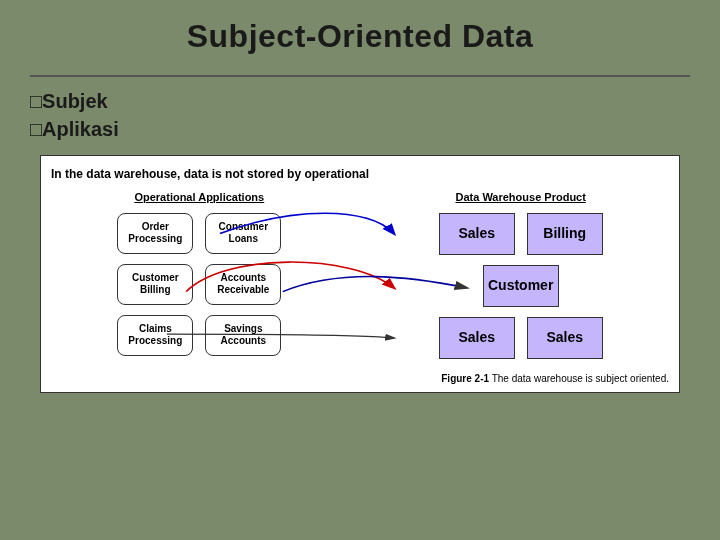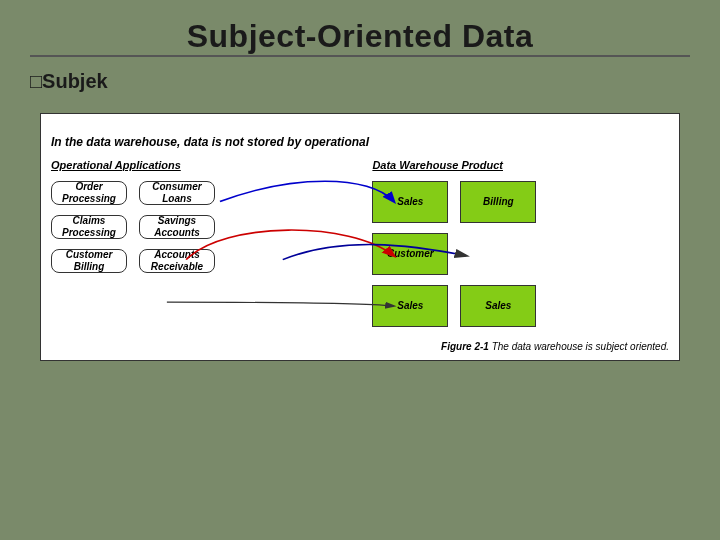--- a/index.html
+++ b/index.html
@@ -14,50 +14,49 @@
       align-items: center;
       justify-content: flex-start;
       padding: 18px 30px 10px 30px;
     }
 
     .title {
       font-size: 32px;
       font-weight: bold;
       color: #1a1a1a;
       text-align: left;
-      margin-bottom: 0;
+      margin-bottom: 20px;
       letter-spacing: 0.5px;
     }
 
     .divider {
       width: 100%;
       height: 2px;
       background: #555;
       margin-bottom: 10px;
     }
 
     .bullets {
       width: 100%;
-      margin-bottom: 18px;
+      margin-bottom: 12px;
     }
 
     .bullet {
       font-size: 20px;
       color: #1a1a1a;
       font-weight: bold;
       line-height: 1.4;
     }
 
     .diagram-container {
       width: 640px;
       background: white;
       border: 1.5px solid #333;
-      padding: 20px 10px 8px 10px;
+      padding: 10px 10px 8px 10px;
       position: relative;
-      font-style: italic;
     }
 
     .diagram-intro {
       font-size: 12px;
       font-weight: bold;
       text-align: left;
       margin-bottom: 8px;
       line-height: 1.4;
       color: #000;
     }
@@ -66,21 +65,21 @@
       display: flex;
       flex-direction: row;
       justify-content: space-between;
       position: relative;
     }
 
     .col-left, .col-right {
       width: 48%;
       display: flex;
       flex-direction: column;
-      align-items: flex-start;
+      align-items: center;
     }
 
     .col-title {
       font-size: 11px;
       font-weight: bold;
       text-decoration: underline;
       margin-bottom: 10px;
       color: #000;
     }
 
@@ -88,45 +87,45 @@
       display: flex;
       flex-direction: row;
       gap: 12px;
       margin-bottom: 10px;
     }
 
     .box {
       border: 1.5px solid #333;
       border-radius: 8px;
       width: 76px;
-      height: 24px;
+      height: 41px;
       display: flex;
       align-items: center;
       justify-content: center;
       text-align: center;
       font-size: 10px;
       font-weight: bold;
       color: #000;
       background: white;
       padding: 2px;
       line-height: 1.2;
     }
 
     .box-3d {
       border: 1.5px solid #333;
       width: 76px;
       height: 42px;
       display: flex;
       align-items: center;
       justify-content: center;
       text-align: center;
-      font-size: 10px;
-      font-weight: bold;
-      color: #000;
-      background: #84cc16;
+      font-size: 14px;
+      font-weight: bold;
+      color: #000;
+      background: #c4b5fd;
       padding: 2px;
       line-height: 1.2;
       position: relative;
     }
 
     .box-3d::before {
       content: '';
       position: absolute;
       top: -4px;
       right: -4px;
@@ -159,42 +158,43 @@
     }
   </style>
 </head>
 <body>
 
 <div class="title">Subject-Oriented Data</div>
 <div class="divider"></div>
 
 <div class="bullets">
   <div class="bullet">□Subjek</div>
+  <div class="bullet">□Aplikasi</div>
 </div>
 
 <div class="diagram-container">
   <div class="diagram-intro">
     <span>In the data warehouse, data is not stored by operational</span><br>
   </div>
 
   <div class="diagram-columns" style="position:relative;">
 
     <div class="col-left">
       <div class="col-title">Operational Applications</div>
       <div class="box-row">
         <div class="box">Order Processing</div>
         <div class="box">Consumer Loans</div>
       </div>
       <div class="box-row">
+        <div class="box">Customer Billing</div>
+        <div class="box">Accounts Receivable</div>
+      </div>
+      <div class="box-row">
         <div class="box">Claims Processing</div>
         <div class="box">Savings Accounts</div>
-      </div>
-      <div class="box-row">
-        <div class="box">Customer Billing</div>
-        <div class="box">Accounts Receivable</div>
       </div>
     </div>
 
     <div class="col-right">
       <div class="col-title">Data Warehouse Product</div>
       <div class="box-row">
         <div class="box-3d">Sales</div>
         <div class="box-3d">Billing</div>
       </div>
       <div class="box-row">

